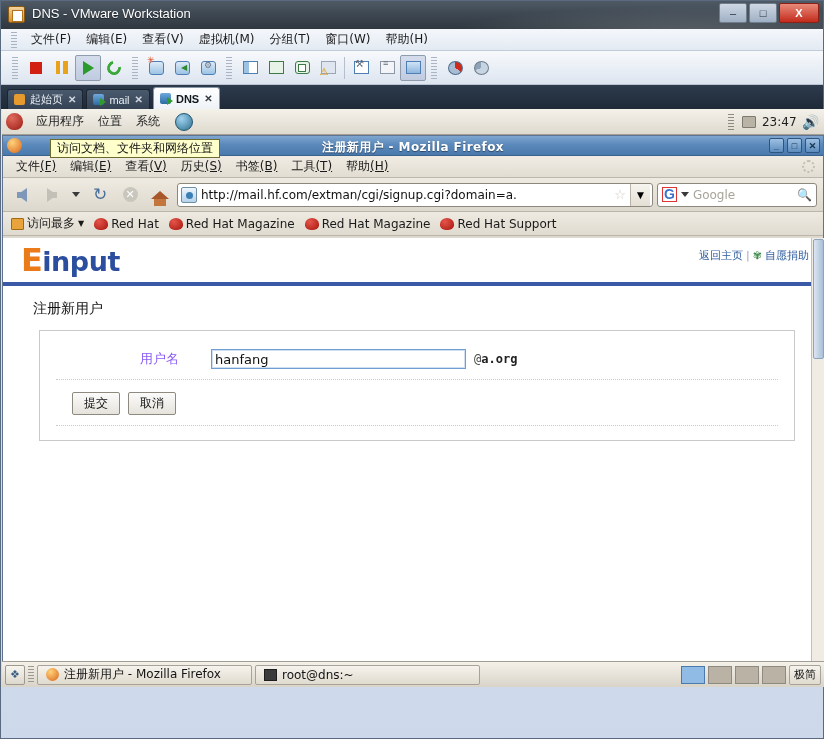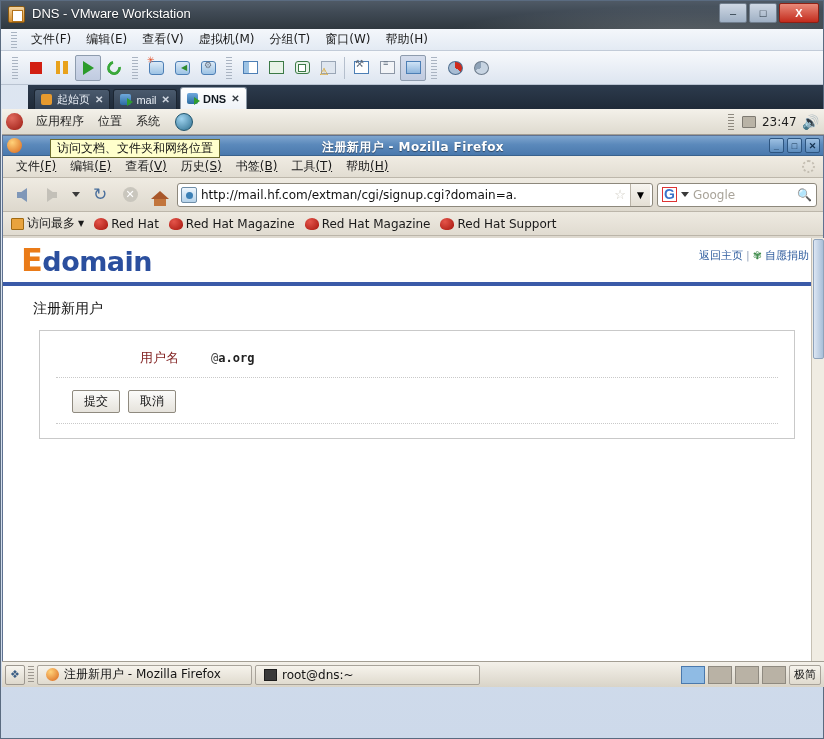--- a/index.html
+++ b/index.html
@@ -113,21 +113,21 @@
   .ic-multi{ width:15px;height:13px;border:1px solid #4d7fb5;
       background:linear-gradient(to bottom,#cfe3f6,#8fb6dd); }
   .ic-pie{ width:15px;height:14px;border-radius:50%;
       background:conic-gradient(#cf2a1c 0 35%, #a8bdd4 35% 100%); border:1px solid #4d6d8e; }
   .ic-pie2{ width:15px;height:14px;border-radius:50%;
       background:conic-gradient(#c7d4e2 0 70%, #8fa3b8 70% 100%); border:1px solid #6d7c8c; }
 
   
   #vm-tabbar{
     height:24px; background:linear-gradient(to bottom,#2d3b4d,#1f2a38);
-    display:flex; align-items:flex-end; padding-left:6px;margin-left:27px;
+    display:flex; align-items:flex-end; padding-left:6px;
   }
   .vm-tab{
     height:20px; display:flex; align-items:center; gap:5px;
     padding:0 6px 0 6px; margin-right:3px;
     background:linear-gradient(to bottom,#4a5a6d,#344254);
     border:1px solid #1b2531; border-bottom:none;
     border-radius:3px 3px 0 0; color:#e9eef5; font-size:11px; white-space:nowrap;
   }
   .vm-tab.active{
     height:22px;
@@ -310,30 +310,30 @@
   #signup-box{
     margin:0 30px 0 36px; border:1px solid #c9c9c9; background:#fff;
     padding:18px 16px 14px 16px;
   }
   .form-row{
     display:flex; align-items:center; padding-bottom:10px;
     border-bottom:1px dotted #c9c9c9; margin-bottom:12px;
   }
   .form-label{
     width:155px; padding-left:84px; font-family:"DejaVu Sans",sans-serif;
-    font-size:13px; color:#7f1d1d;
+    font-size:13px; color:#8b5cf6;
   }
   #username-input{
     width:255px; height:20px; border:1px solid #6f9ed4; outline:none;
     font-family:"DejaVu Sans",sans-serif; font-size:13px; color:#111;
     padding:1px 3px; background:#fff;
     box-shadow:0 0 0 1px #cfe0f3 inset;
   }
   .at-domain{
-    margin-left:0; font-family:"DejaVu Sans Mono",monospace; font-size:12px;
+    margin-left:8px; font-family:"DejaVu Sans Mono",monospace; font-size:12px;
     font-weight:bold; color:#222;text-align:right;
   }
   .at-domain .at{ font-weight:normal; color:#444; }
   .btn-row{
     display:flex; gap:8px; padding-bottom:10px;
     border-bottom:1px dotted #c9c9c9; padding-left:16px;
   }
   .form-btn{
     min-width:48px; height:23px; padding:0 10px;
     background:linear-gradient(to bottom,#fbfbfa,#e6e3dc);
@@ -608,34 +608,35 @@
         </span>
         <span class="bm">
           <span class="rh"></span>
           <span>Red Hat Support</span>
         </span>
       </div>
 
       <div id="page">
 
         <div id="ext-header">
-          <div id="ext-logo"><span class="e">E</span><span>domain</span></div>
+          <div id="ext-logo"><span class="e">E</span><span>input</span></div>
           <div id="ext-toplinks">
             <span>返回主页</span>
             <span class="sep">|</span>
             <span class="gear">✾</span>
             <span>自愿捐助</span>
           </div>
         </div>
 
         <div id="ext-pagetitle">注册新用户</div>
 
         <div id="signup-box">
           <div class="form-row">
             <div class="form-label">用户名</div>
+            <input id="username-input" type="text" value="hanfang" style="">
             <span class="at-domain"><span class="at">@</span><span>a.org</span></span>
           </div>
           <div class="btn-row">
             <button class="form-btn">提交</button>
             <button class="form-btn">取消</button>
           </div>
         </div>
 
 
         <div id="page-scroll-v">

